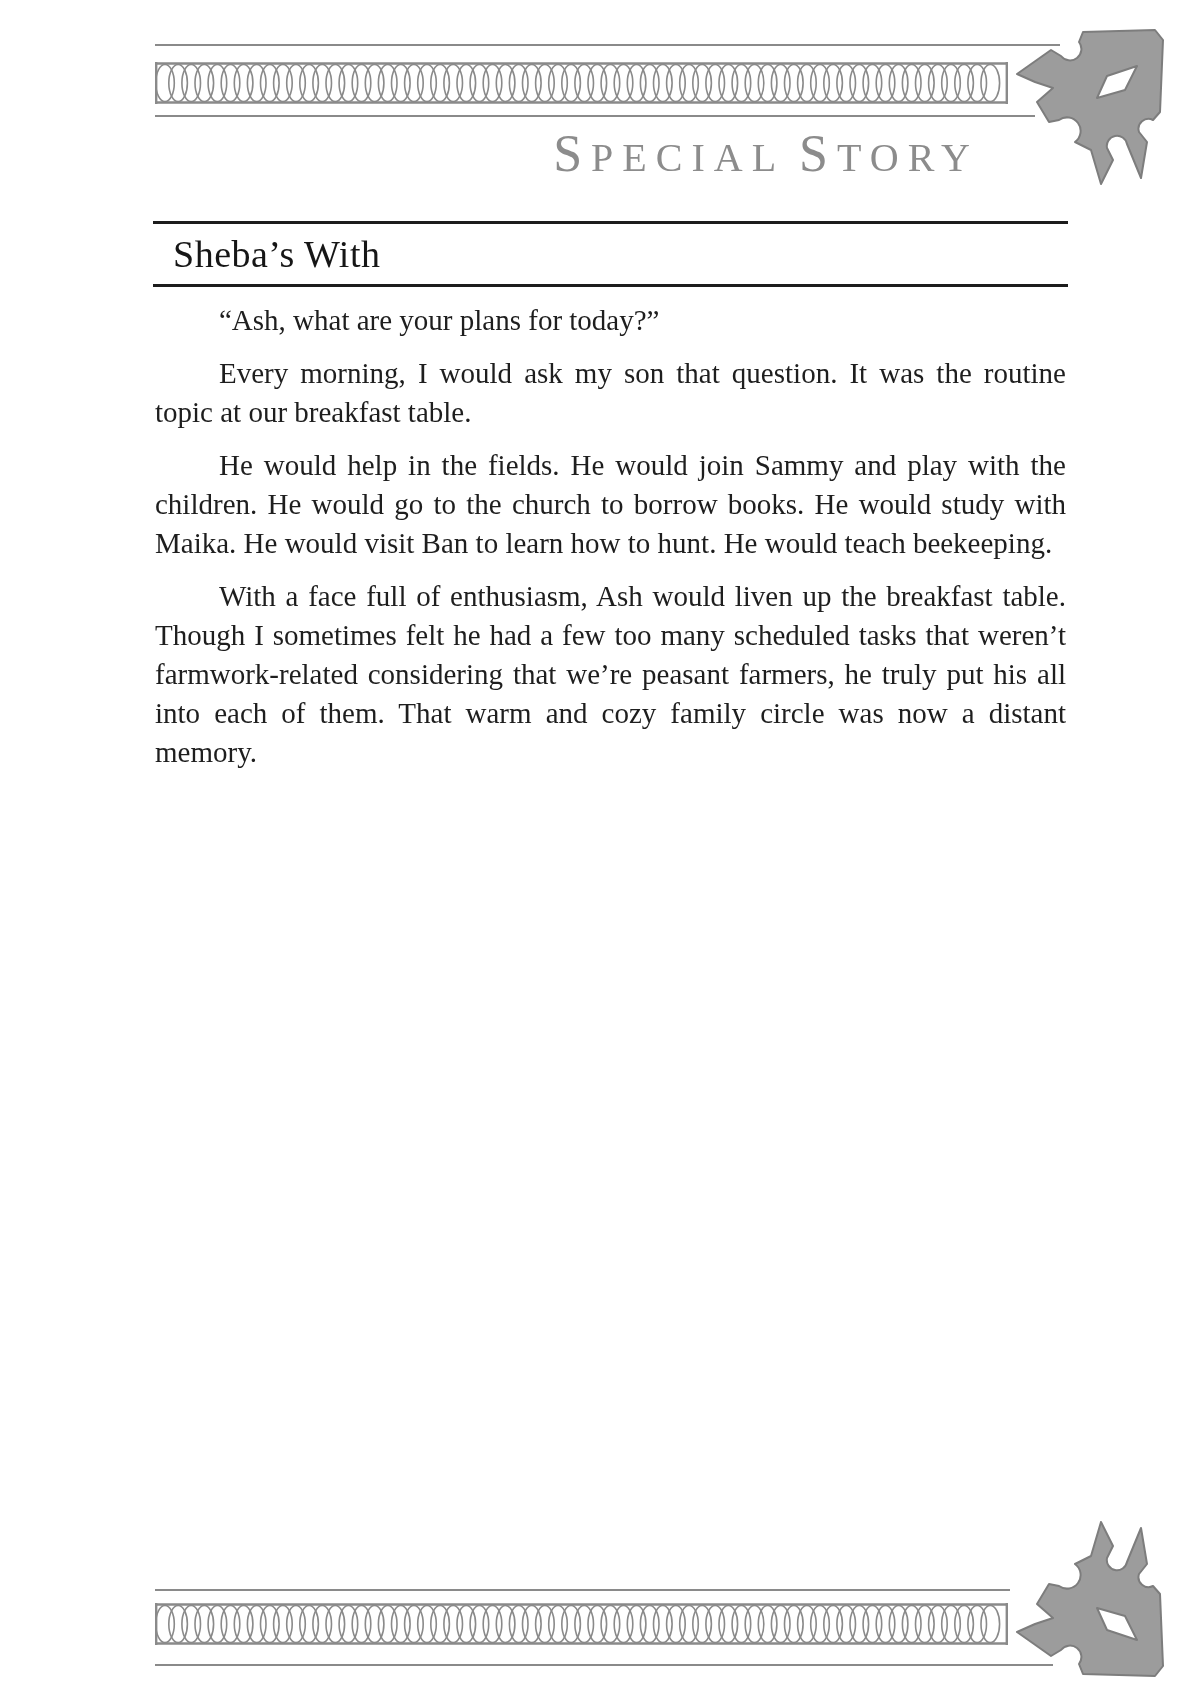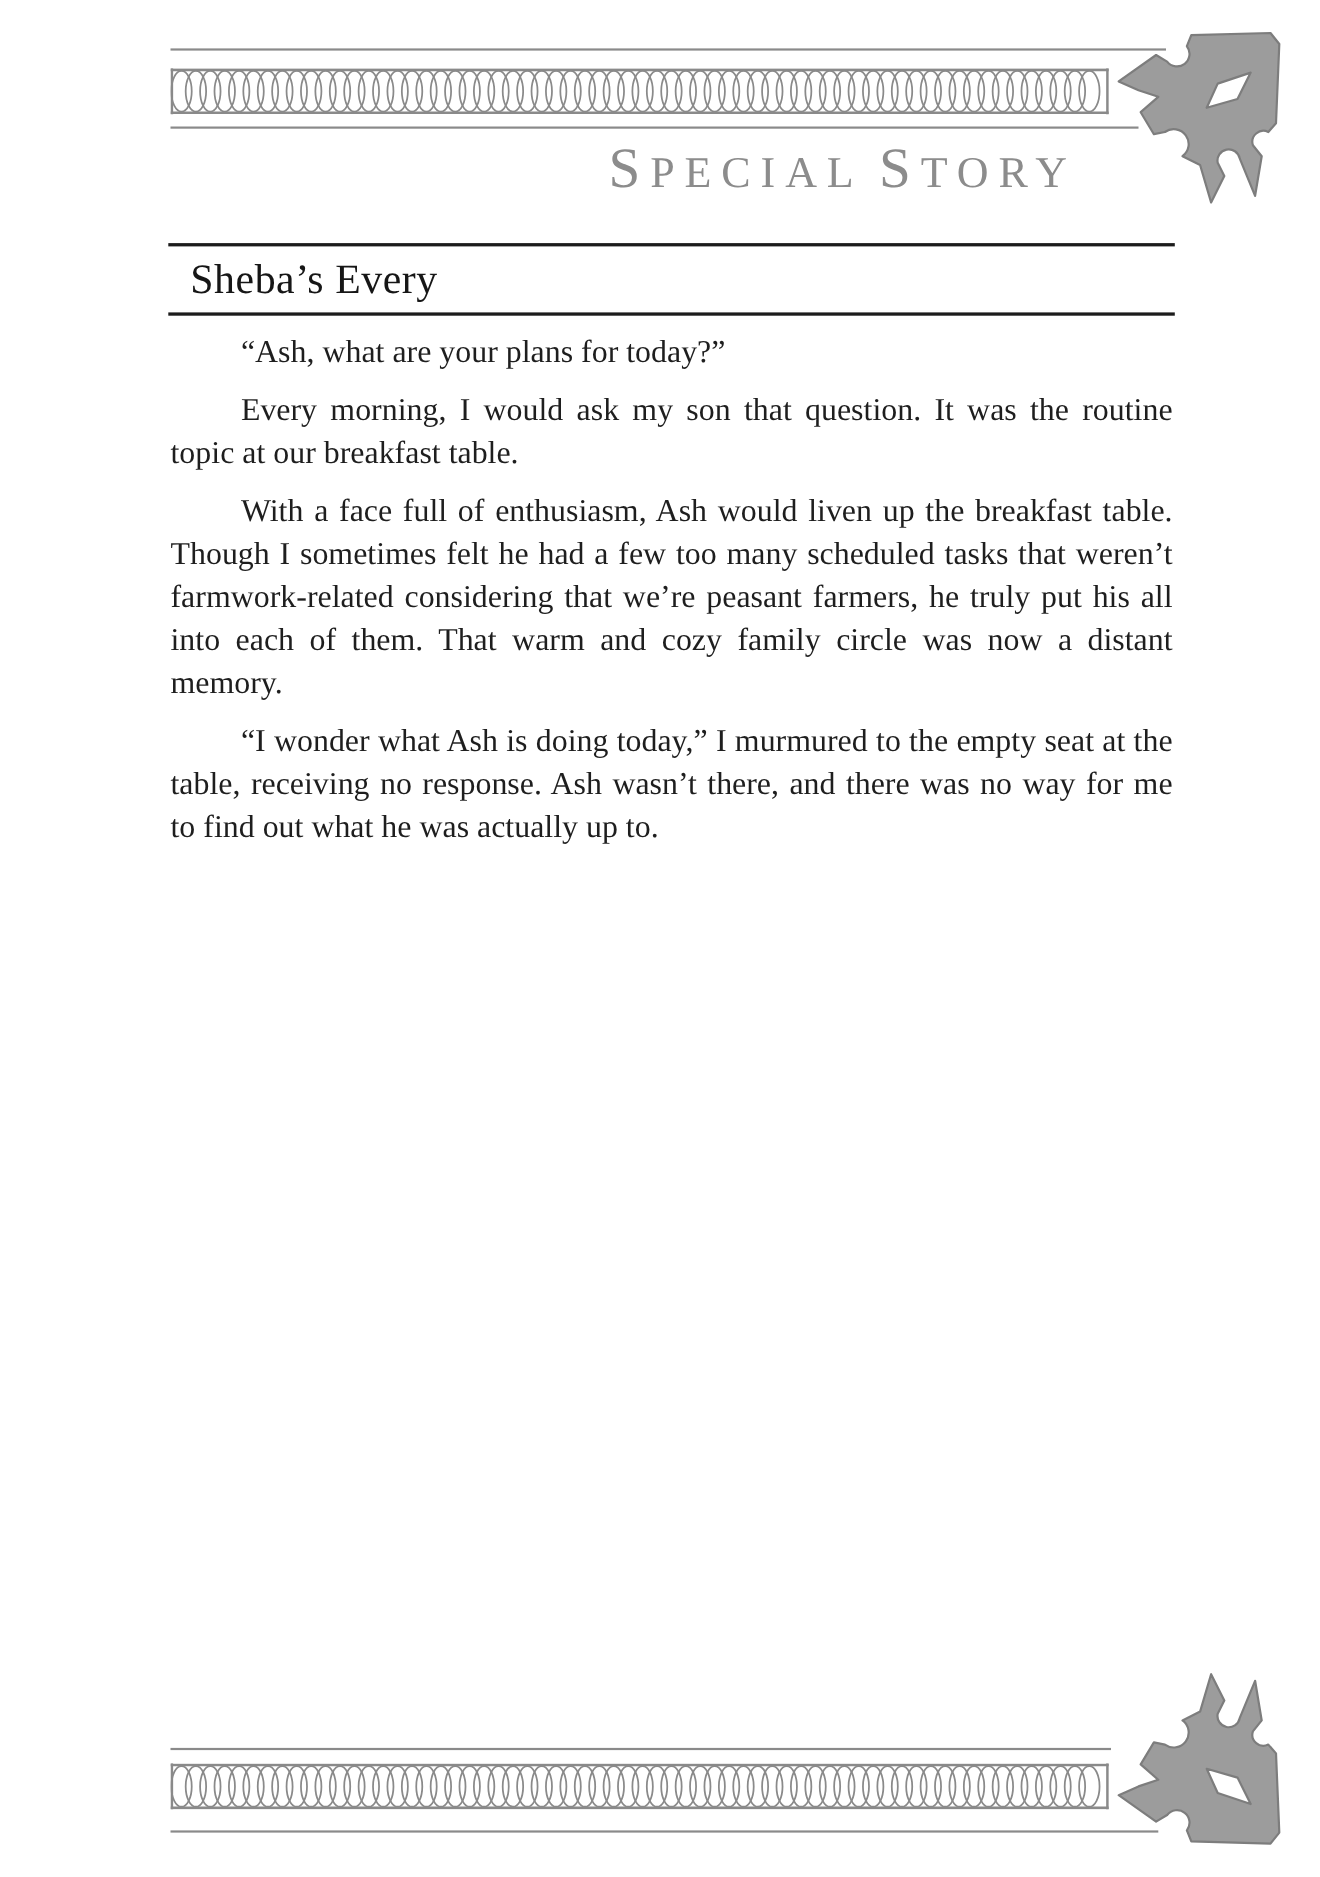--- a/index.html
+++ b/index.html
@@ -142,28 +142,28 @@
            A10,10 0 1 0 92,120 L98,132 L86,156 L76,122 L60,114
            A10,10 0 1 0 44,92 L34,94 L22,74 L38,60 L20,54 Z
            M82,70 L92,48 L122,38 L110,62 Z"></path>
 </svg>
 
 <div class="section-label" aria-label="Special Story">
   <span class="word1"><span class="cap">S</span><span>PECIAL</span></span><span class="word2"><span class="cap">S</span><span>TORY</span></span>
 </div>
 
 <div class="title-block">
-  <h1>Sheba’s Every</h1>
+  <h1>Sheba’s With</h1>
 </div>
 
 <div class="story">
   <p>“Ash, what are your plans for today?”</p>
   <p>Every morning, I would ask my son that question. It was the routine topic at our breakfast table.</p>
+  <p>He would help in the fields. He would join Sammy and play with the children. He would go to the church to borrow books. He would study with Maika. He would visit Ban to learn how to hunt. He would teach beekeeping.</p>
   <p>With a face full of enthusiasm, Ash would liven up the breakfast table. Though I sometimes felt he had a few too many scheduled tasks that weren’t farmwork-related considering that we’re peasant farmers, he truly put his all into each of them. That warm and cozy family circle was now a distant memory.</p>
-  <p>“I wonder what Ash is doing today,” I murmured to the empty seat at the table, receiving no response. Ash wasn’t there, and there was no way for me to find out what he was actually up to.</p>
 </div>
 
 <div class="hairline" id="hairline-bottom-1"></div>
 <svg class="chain-band" id="band-bottom" width="853" height="42" viewBox="0 0 853 42">
   <line x1="0" y1="1.5" x2="853" y2="1.5" stroke="var(--border-color)" stroke-width="2.4"></line>
   <line x1="0" y1="40.5" x2="853" y2="40.5" stroke="var(--border-color)" stroke-width="2.4"></line>
   <line x1="1.2" y1="0" x2="1.2" y2="42" stroke="var(--border-color)" stroke-width="2.4"></line>
   <line x1="851.8" y1="0" x2="851.8" y2="42" stroke="var(--border-color)" stroke-width="2.4"></line>
 <ellipse cx="10" cy="21" rx="9.3" ry="18.5" fill="none" stroke="var(--border-color)" stroke-width="1.6"></ellipse>
     <ellipse cx="23.1" cy="21" rx="9.3" ry="18.5" fill="none" stroke="var(--border-color)" stroke-width="1.6"></ellipse>

